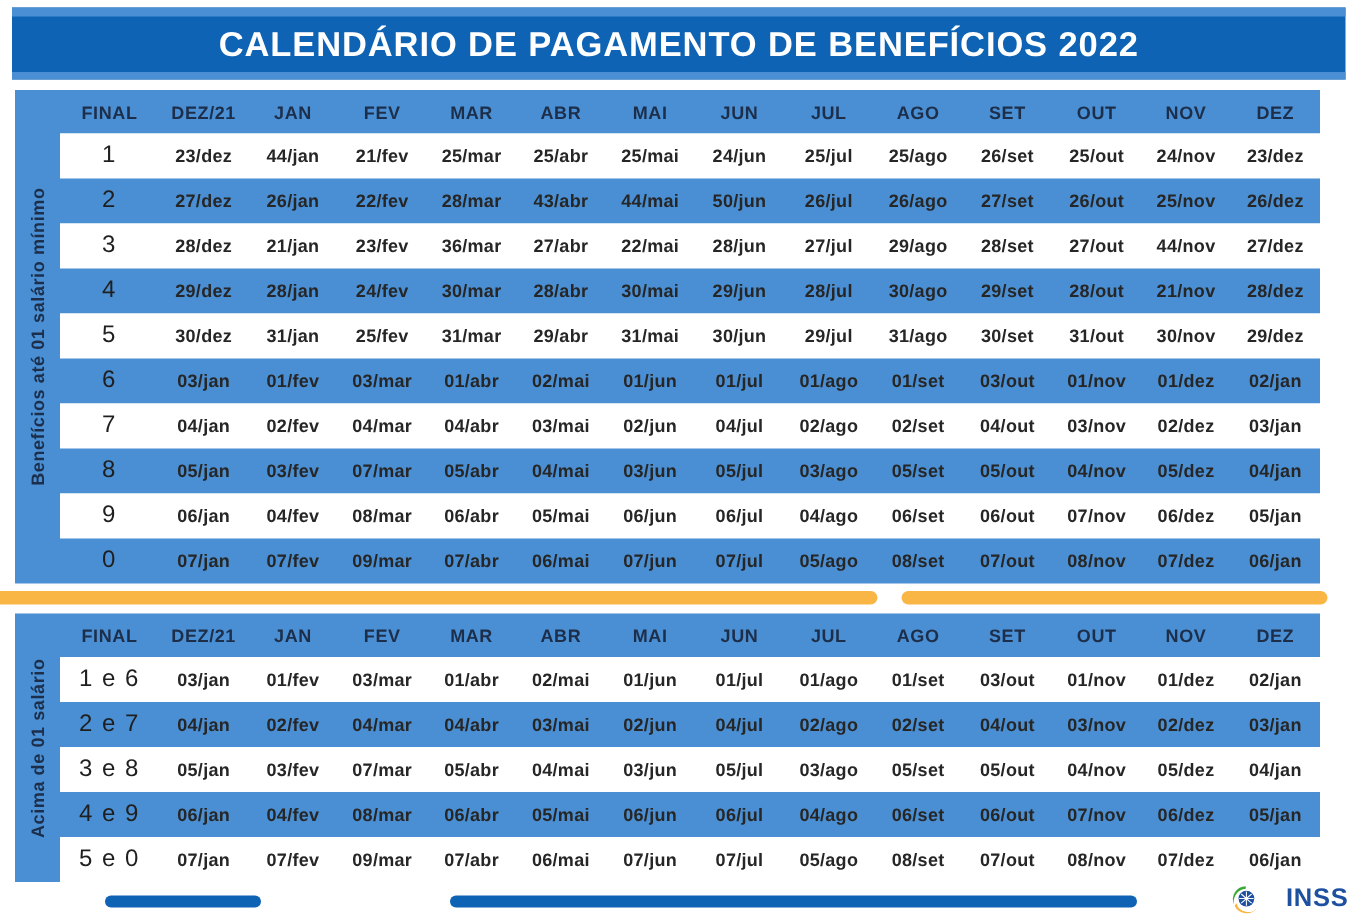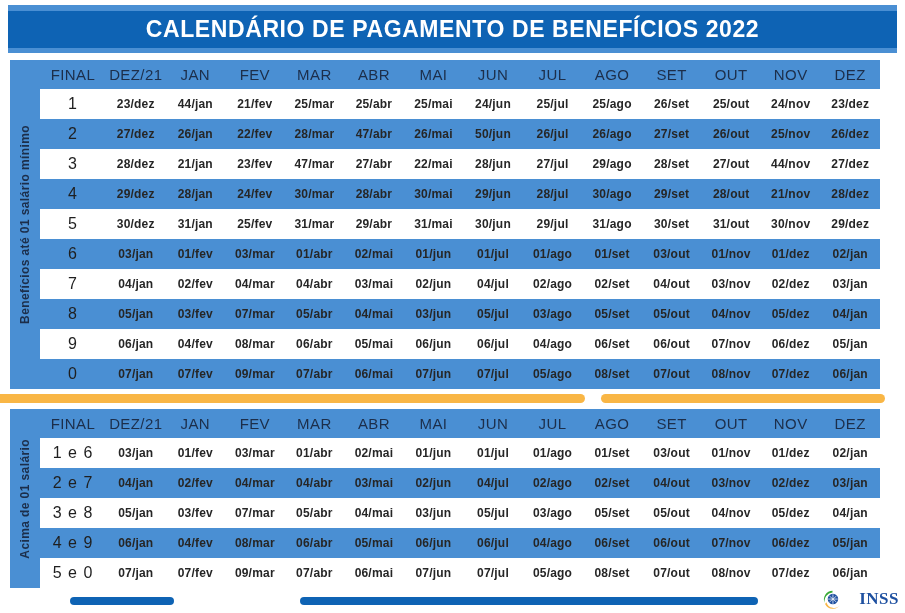--- a/index.html
+++ b/index.html
@@ -40,37 +40,37 @@
     writing-mode:vertical-rl;transform:rotate(180deg);
     font-size:12px;font-weight:bold;color:var(--header-text);letter-spacing:0.4px;
     white-space:nowrap;
   }
   .cal-table{flex:1;display:flex;flex-direction:column;}
   .row{display:grid;grid-template-columns:66px repeat(13,1fr);flex:1;}
   .row.head{background:var(--light-blue);flex:0 0 29px;}
   .row.white{background:#fff;}
   .row.blue{background:var(--light-blue);}
   .cell{display:flex;align-items:center;justify-content:center;overflow:hidden;}
-  .hcell{font-size:15px;font-weight:normal;color:var(--header-text);letter-spacing:0.4px;}
+  .hcell{font-size:12px;font-weight:bold;color:var(--header-text);letter-spacing:0.4px;}
   .fcell{font-size:16px;font-weight:normal;color:#1f1f1f;letter-spacing:1px;}
   .dcell{font-size:12px;font-weight:bold;color:var(--date-text);letter-spacing:0.2px;}
 
   
   .divider{position:absolute;top:394px;left:0;width:905px;height:9px;}
   .divider .seg{position:absolute;top:0;height:9px;background:var(--accent-yellow);border-radius:5px;}
   .divider .seg1{left:-6px;width:591px;}
   .divider .seg2{left:601px;width:284px;}
 
   
   .footer-bar{position:absolute;top:597px;height:8px;background:var(--title-blue);border-radius:4px;}
   .fbar1{left:70px;width:104px;}
   .fbar2{left:300px;width:458px;}
   .logo{
     position:absolute;top:588px;right:6px;height:22px;
-    display:flex;align-items:center;gap:16px;font-family:Liberation Serif, serif;
+    display:flex;align-items:center;gap:16px;
   }
   .logo svg{width:21px;height:21px;}
   .logo-text{font-size:17px;font-weight:bold;color:var(--logo-blue);letter-spacing:0.5px;}
 </style>
 </head>
 <body>
 
 <div class="page">
 
   <header class="title-band">
@@ -113,36 +113,36 @@
           <div class="cell dcell">25/out</div>
           <div class="cell dcell">24/nov</div>
           <div class="cell dcell">23/dez</div>
         </div>
         <div class="row blue">
           <div class="cell fcell">2</div>
           <div class="cell dcell">27/dez</div>
           <div class="cell dcell">26/jan</div>
           <div class="cell dcell">22/fev</div>
           <div class="cell dcell">28/mar</div>
-          <div class="cell dcell">47/abr</div>
-          <div class="cell dcell">26/mai</div>
+          <div class="cell dcell">43/abr</div>
+          <div class="cell dcell">44/mai</div>
           <div class="cell dcell">50/jun</div>
           <div class="cell dcell">26/jul</div>
           <div class="cell dcell">26/ago</div>
           <div class="cell dcell">27/set</div>
           <div class="cell dcell">26/out</div>
           <div class="cell dcell">25/nov</div>
           <div class="cell dcell">26/dez</div>
         </div>
         <div class="row white">
           <div class="cell fcell">3</div>
           <div class="cell dcell">28/dez</div>
           <div class="cell dcell">21/jan</div>
           <div class="cell dcell">23/fev</div>
-          <div class="cell dcell">47/mar</div>
+          <div class="cell dcell">36/mar</div>
           <div class="cell dcell">27/abr</div>
           <div class="cell dcell">22/mai</div>
           <div class="cell dcell">28/jun</div>
           <div class="cell dcell">27/jul</div>
           <div class="cell dcell">29/ago</div>
           <div class="cell dcell">28/set</div>
           <div class="cell dcell">27/out</div>
           <div class="cell dcell">44/nov</div>
           <div class="cell dcell">27/dez</div>
         </div>

